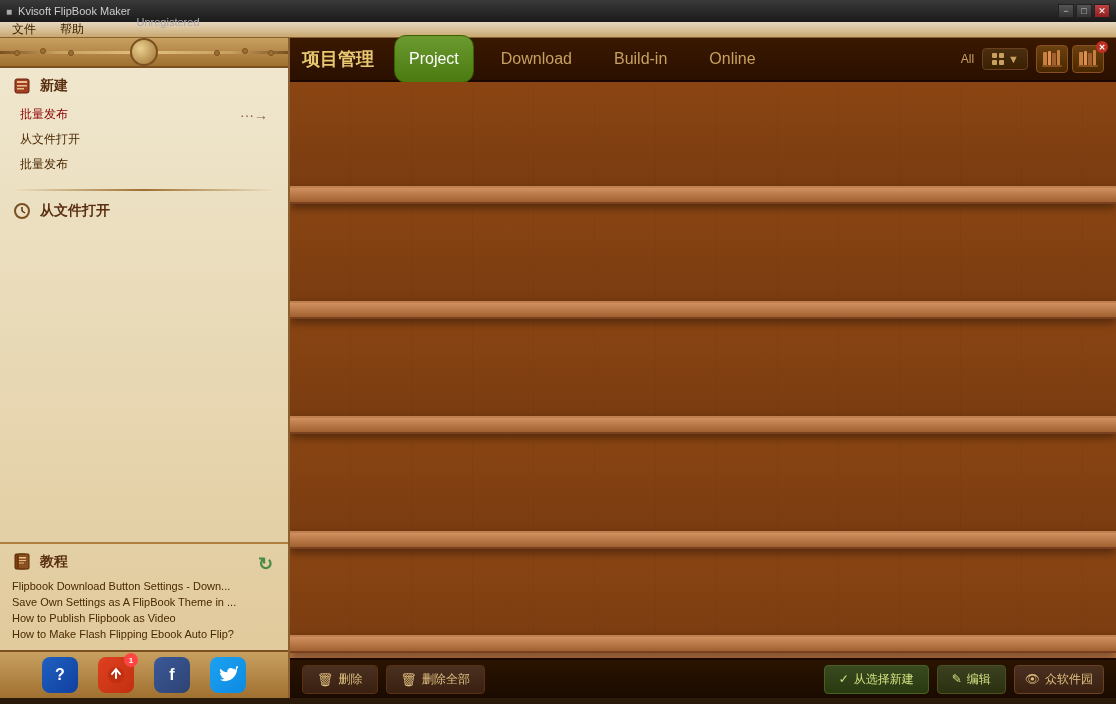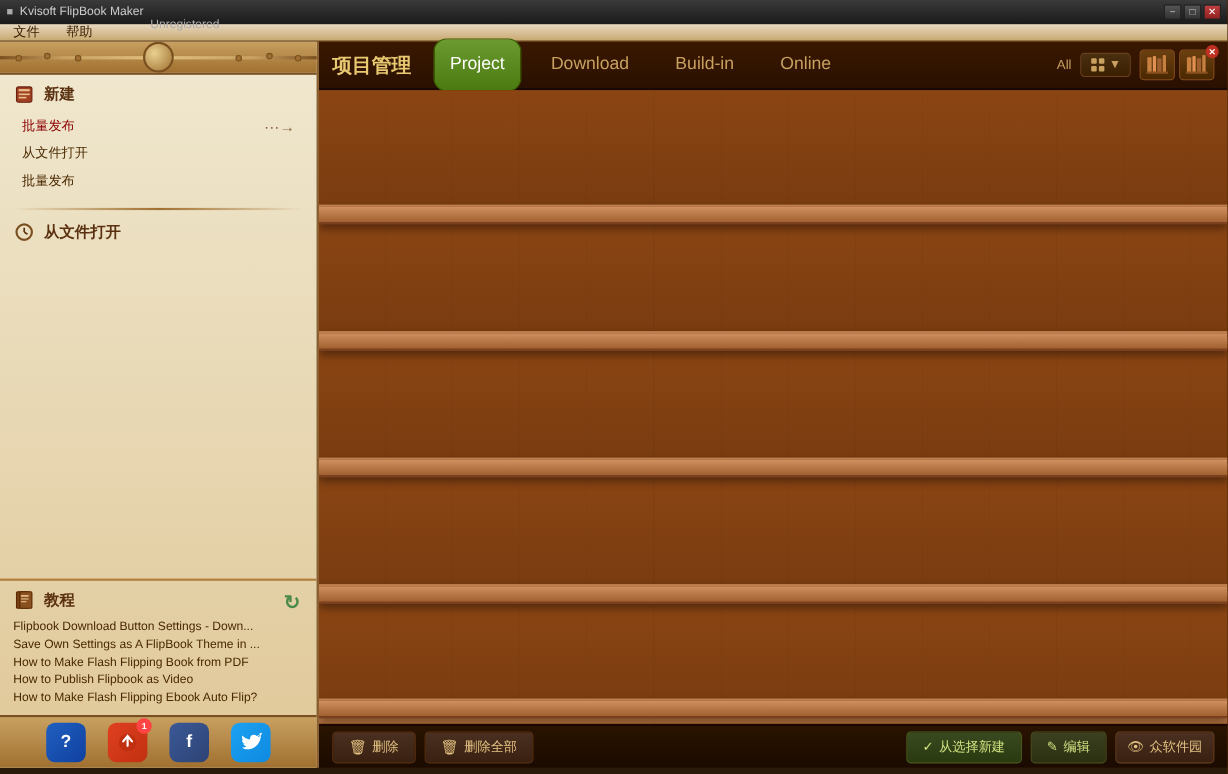--- a/index.html
+++ b/index.html
@@ -457,21 +457,20 @@
               <rect x="6" y="7" width="7" height="1" fill="#e8c090"></rect>
               <rect x="6" y="9.5" width="5" height="1" fill="#e8c090"></rect>
             </svg>
           </div>
           <span class="section-title">教程</span>
         </div>
         <div class="refresh-icon" style="color:#4a8a4a; font-size:18px; font-weight:bold;">↻</div>
       </div>
       <div class="tutorial-item">Flipbook Download Button Settings - Down...</div>
       <div class="tutorial-item">Save Own Settings as A FlipBook Theme in ...</div>
-      <div class="tutorial-item">How to Make Flash Flipping Book from PDF</div>
       <div class="tutorial-item">How to Publish Flipbook as Video</div>
       <div class="tutorial-item">How to Make Flash Flipping Ebook Auto Flip?</div>
     </div>
 
     <div id="sidebar-bottom">
       <div class="bottom-icon help" style="font-weight:bold; font-size:16px;">?</div>
       <div class="bottom-icon update" style="font-size:14px; position:relative;">
         <svg width="20" height="20" viewBox="0 0 20 20">
           <circle cx="10" cy="10" r="8" fill="#c03010"></circle>
           <path d="M10 4 L10 13 M6 9 L10 4 L14 9" stroke="white" stroke-width="2" fill="none" stroke-linecap="round"></path>

